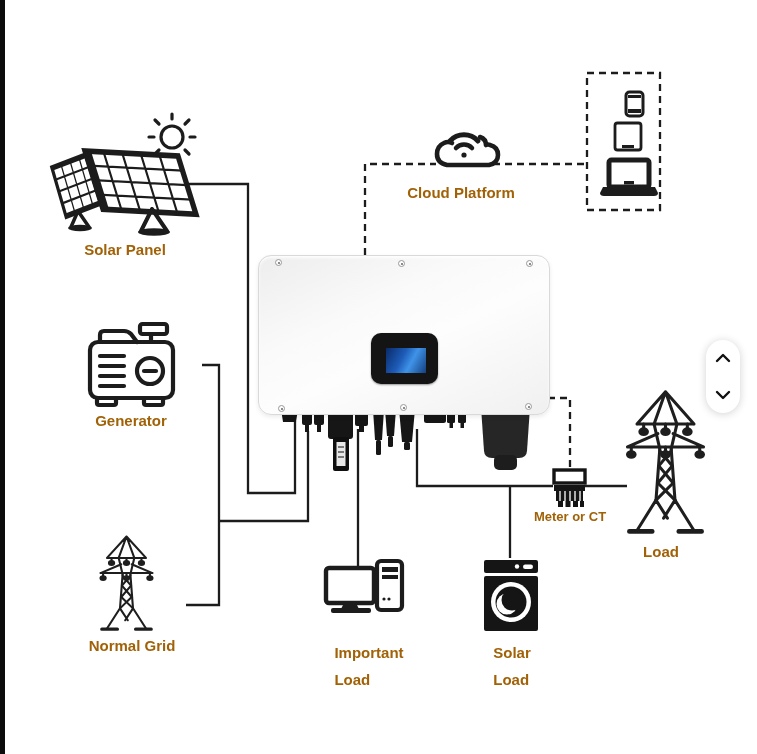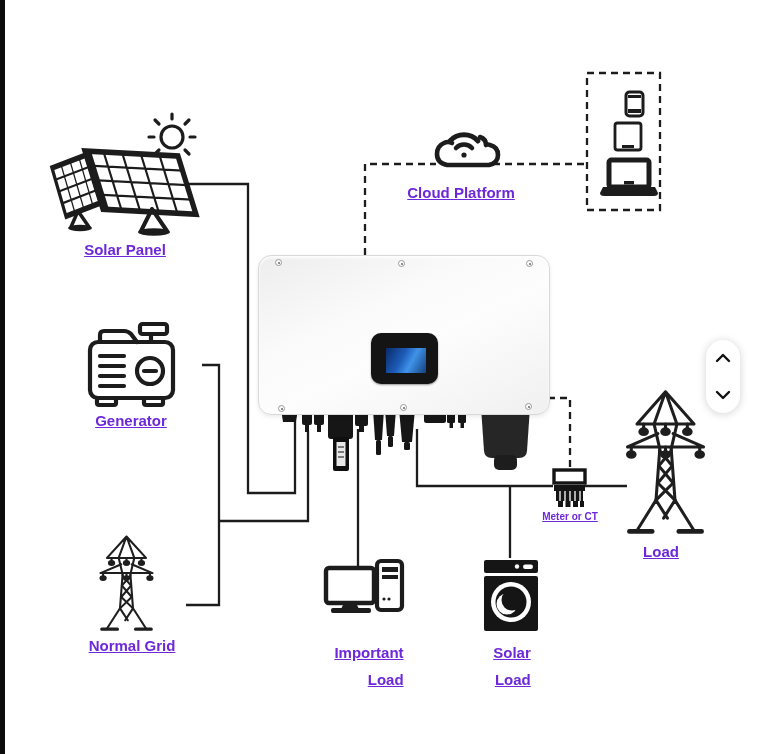--- a/index.html
+++ b/index.html
@@ -1,22 +1,22 @@
 <!DOCTYPE html>
 <html><head>
 <meta charset="utf-8">
 <style>
   html,body{margin:0;padding:0;background:#fff;}
   #stage{position:relative;width:757px;height:754px;background:#ffffff;overflow:hidden;
          font-family:"Liberation Sans", sans-serif;}
   #edge-bar{position:absolute;left:0;top:0;width:5px;height:754px;background:#0c0c0c;}
   svg.layer{position:absolute;left:0;top:0;}
-  .lbl{position:absolute;transform:translateX(-50%);color:#6d28d9;font-weight:600;
-       font-size:15px;white-space:nowrap;text-align:right;line-height:17px;text-decoration:underline;}
-  .lbl.small{font-size:10px;}
+  .lbl{position:absolute;transform:translateX(-50%);color:#a16207;font-weight:600;
+       font-size:15px;white-space:nowrap;text-align:left;line-height:17px;}
+  .lbl.small{font-size:13px;}
   .lbl .ln{display:block;margin-top:10px;}
   
   #inverter{position:absolute;left:258px;top:255px;width:290px;height:158px;border-radius:13px;
             background:linear-gradient(155deg,#ededed 0%,#fafafa 35%,#fdfdfd 55%,#f0f0f0 100%);
             border:1px solid #d9d9d9;box-shadow:inset 0 2px 3px rgba(255,255,255,.9), 0 2px 4px rgba(0,0,0,.08);}
   .screw{position:absolute;width:7px;height:7px;border-radius:50%;background:#fcfcfc;
          border:1px solid #9a9a9a;box-sizing:border-box;}
   .screw::after{content:"";position:absolute;left:2px;top:2px;width:1.5px;height:1.5px;border-radius:50%;background:#777;}
   #display{position:absolute;left:112px;top:77px;width:67px;height:51px;border-radius:10px;background:#141414;
            box-shadow:0 1px 2px rgba(0,0,0,.4);}

